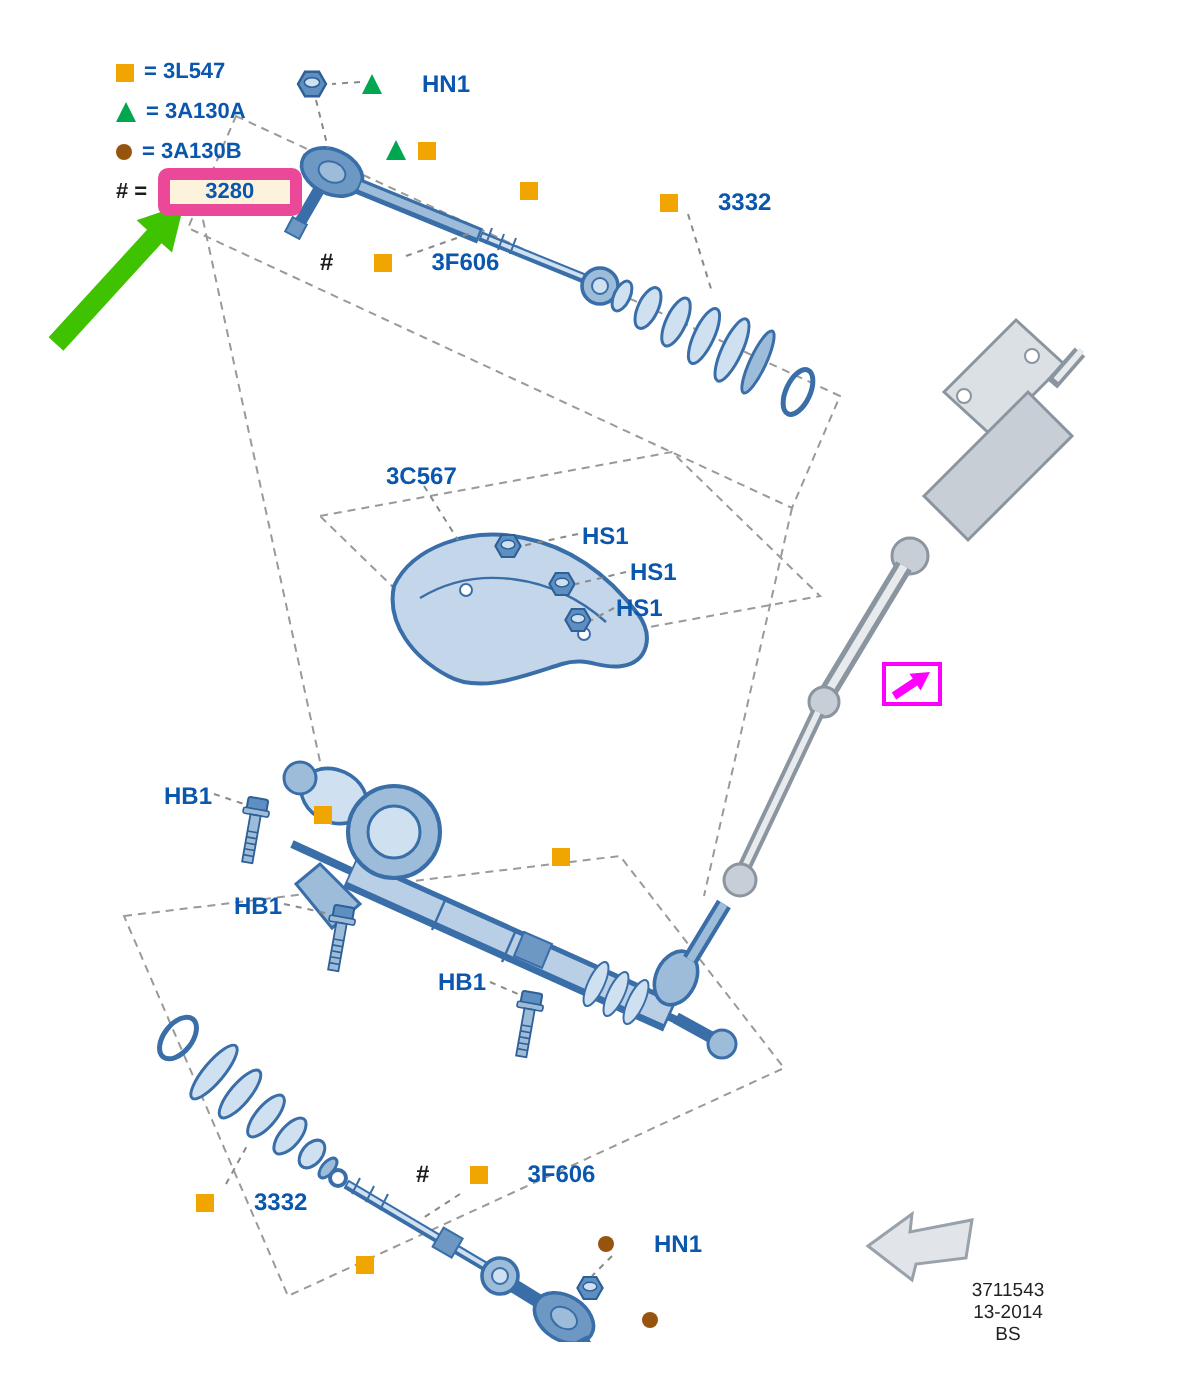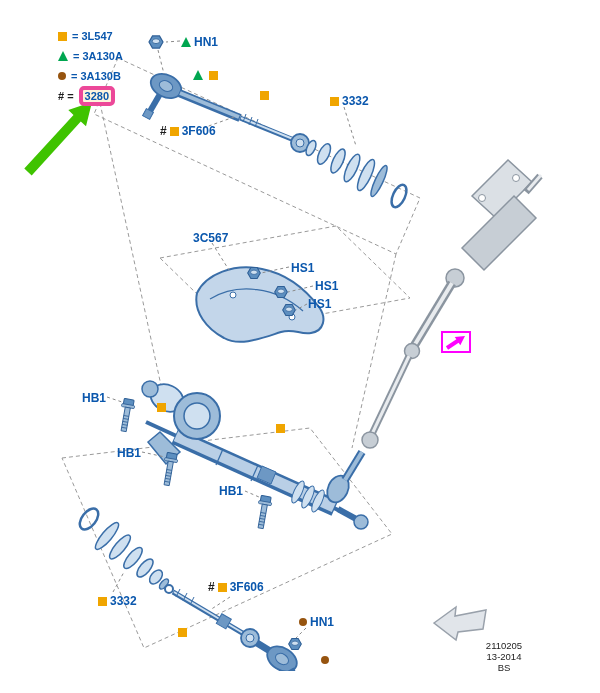--- a/index.html
+++ b/index.html
@@ -9,33 +9,33 @@
     --mf:#9dbcd9;      
     --df:#6d98c4;      
   }
   html,body{margin:0;padding:0;background:#fff;}
   .canvas{
     position:relative;width:600px;height:671px;background:#ffffff;overflow:hidden;
     font-family:"Liberation Sans",sans-serif;
   }
   svg.layer{position:absolute;left:0;top:0;z-index:1;}
   .co{
-    position:absolute;z-index:3;display:flex;align-items:center;gap:3px;
+    position:absolute;z-index:3;display:flex;align-items:center;gap:20px;
     font:bold 12px "Liberation Sans",sans-serif;color:var(--blue);white-space:nowrap;cursor:pointer;justify-content:center;
   }
   .hash{color:#1c1c1c;font-weight:bold;}
   .m-sq{width:9px;height:9px;background:#f0a500;display:inline-block;flex:0 0 auto;}
   .m-tri{width:0;height:0;border-left:5px solid transparent;border-right:5px solid transparent;
          border-bottom:10px solid #00a650;display:inline-block;flex:0 0 auto;}
   .m-circ{width:8px;height:8px;background:#96540f;border-radius:50%;display:inline-block;flex:0 0 auto;}
   .abs{position:absolute;z-index:3;}
   .legend{position:absolute;left:58px;top:26px;z-index:3;font:bold 11px "Liberation Sans",sans-serif;color:var(--blue);}
   .lrow{display:flex;align-items:center;gap:5px;height:20px;}
   .hl{
-    color:var(--blue);border:4px solid #ec4899;border-radius:5px;padding:0 2px;
+    color:var(--blue);border:6px solid #ec4899;border-radius:5px;padding:0 18px;
     background:#fdf3dc;cursor:pointer;
   }
   .stamp{position:absolute;left:460px;top:640px;width:88px;z-index:3;text-align:center;
          font:9.5px "Liberation Sans",sans-serif;color:#222;line-height:11px;}
   .stamp .tiny{font-size:7px;color:#444;}
   .linkbox{
     position:absolute;left:441px;top:331px;width:30px;height:22px;z-index:3;background:#fff;
     border:2px solid #ff00ff;display:flex;align-items:center;justify-content:center;cursor:pointer;box-sizing:border-box;
   }
 </style>
@@ -303,19 +303,19 @@
   <span class="m-sq  abs" style="left:178px;top:628px"></span>
   <span class="m-circ abs" style="left:321px;top:656px"></span>
 
   <div class="linkbox">
     <svg width="26" height="18" viewBox="0 0 26 18">
       <polygon points="2.9,13.3 13.4,6.3 11.7,3.9 22,3 17.3,12.2 15.6,9.7 5.1,16.7" fill="#ff00ff"></polygon>
     </svg>
   </div>
 
   <div class="stamp">
-    <div>2110205</div>
+    <div>3711543</div>
     <div>13-2014</div>
     <div>BS</div>
     <div class="tiny">ER260707 05</div>
   </div>
 
 </div>
 
 </body></html>

